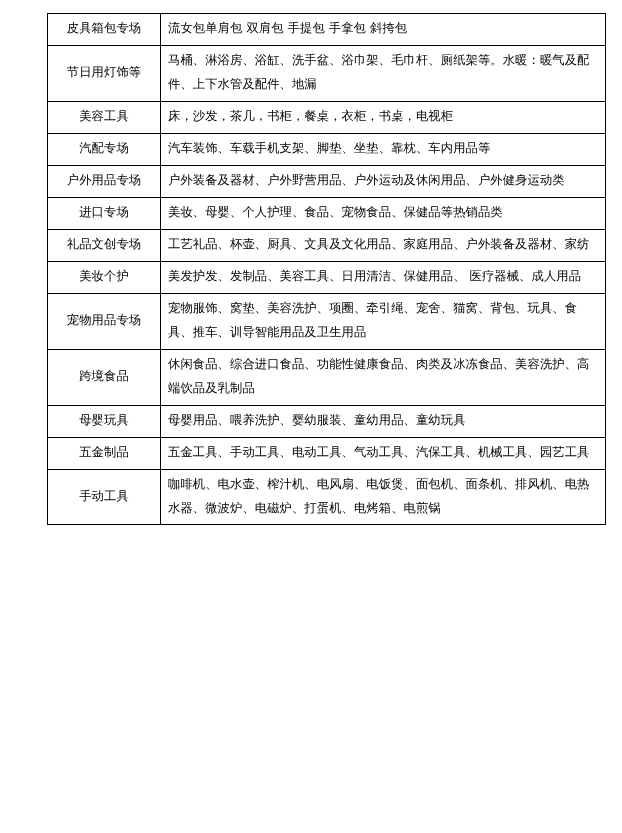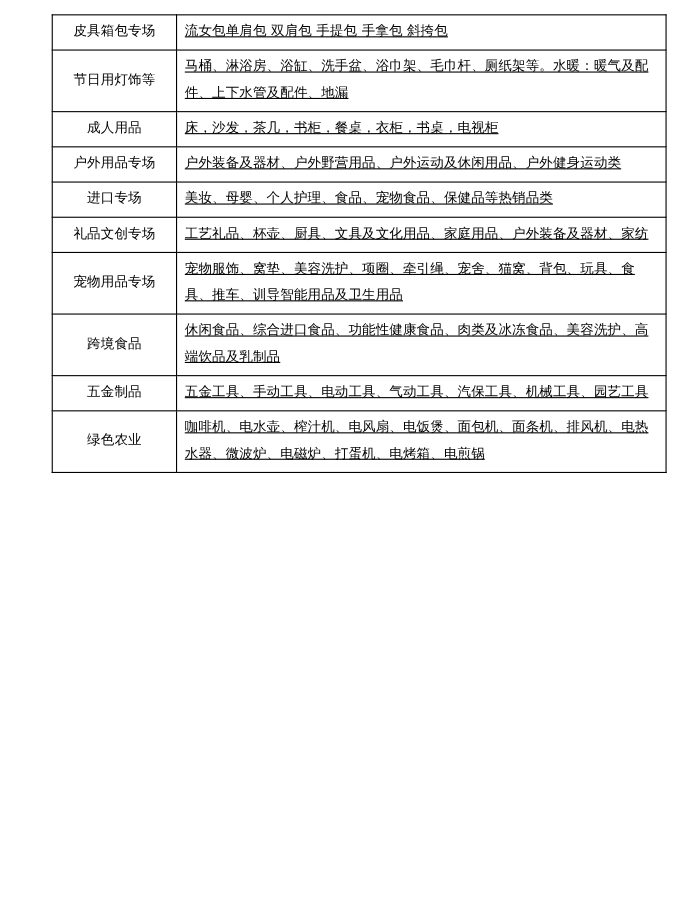--- a/index.html
+++ b/index.html
@@ -38,64 +38,75 @@
   }
   td.cat {
     width: 98px;
     text-align: center;
     word-break: break-all;
   }
   td.desc {
     width: 430px;
     text-align: left;
     word-break: break-all;
-    text-decoration: underline;
   }
 </style>
 </head>
 <body>
 
 <div id="page">
   <table class="doc-table">
     <tbody>
       <tr>
         <td class="cat">皮具箱包专场</td>
         <td class="desc">流女包单肩包 双肩包 手提包 手拿包 斜挎包</td>
       </tr>
       <tr>
         <td class="cat">节日用灯饰等</td>
         <td class="desc">马桶、淋浴房、浴缸、洗手盆、浴巾架、毛巾杆、厕纸架等。水暖：暖气及配件、上下水管及配件、地漏</td>
       </tr>
       <tr>
-        <td class="cat">成人用品</td>
+        <td class="cat">美容工具</td>
         <td class="desc">床，沙发，茶几，书柜，餐桌，衣柜，书桌，电视柜</td>
+      </tr>
+      <tr>
+        <td class="cat">汽配专场</td>
+        <td class="desc">汽车装饰、车载手机支架、脚垫、坐垫、靠枕、车内用品等</td>
       </tr>
       <tr>
         <td class="cat">户外用品专场</td>
         <td class="desc">户外装备及器材、户外野营用品、户外运动及休闲用品、户外健身运动类</td>
       </tr>
       <tr>
         <td class="cat">进口专场</td>
         <td class="desc">美妆、母婴、个人护理、食品、宠物食品、保健品等热销品类</td>
       </tr>
       <tr>
         <td class="cat">礼品文创专场</td>
         <td class="desc">工艺礼品、杯壶、厨具、文具及文化用品、家庭用品、户外装备及器材、家纺</td>
       </tr>
       <tr>
+        <td class="cat">美妆个护</td>
+        <td class="desc">美发护发、发制品、美容工具、日用清洁、保健用品、 医疗器械、成人用品</td>
+      </tr>
+      <tr>
         <td class="cat">宠物用品专场</td>
         <td class="desc">宠物服饰、窝垫、美容洗护、项圈、牵引绳、宠舍、猫窝、背包、玩具、食具、推车、训导智能用品及卫生用品</td>
       </tr>
       <tr>
         <td class="cat">跨境食品</td>
         <td class="desc">休闲食品、综合进口食品、功能性健康食品、肉类及冰冻食品、美容洗护、高端饮品及乳制品</td>
       </tr>
       <tr>
+        <td class="cat">母婴玩具</td>
+        <td class="desc">母婴用品、喂养洗护、婴幼服装、童幼用品、童幼玩具</td>
+      </tr>
+      <tr>
         <td class="cat">五金制品</td>
         <td class="desc">五金工具、手动工具、电动工具、气动工具、汽保工具、机械工具、园艺工具</td>
       </tr>
       <tr>
-        <td class="cat">绿色农业</td>
+        <td class="cat">手动工具</td>
         <td class="desc">咖啡机、电水壶、榨汁机、电风扇、电饭煲、面包机、面条机、排风机、电热水器、微波炉、电磁炉、打蛋机、电烤箱、电煎锅</td>
       </tr>
     </tbody>
   </table>
 </div>
 
 </body></html>

